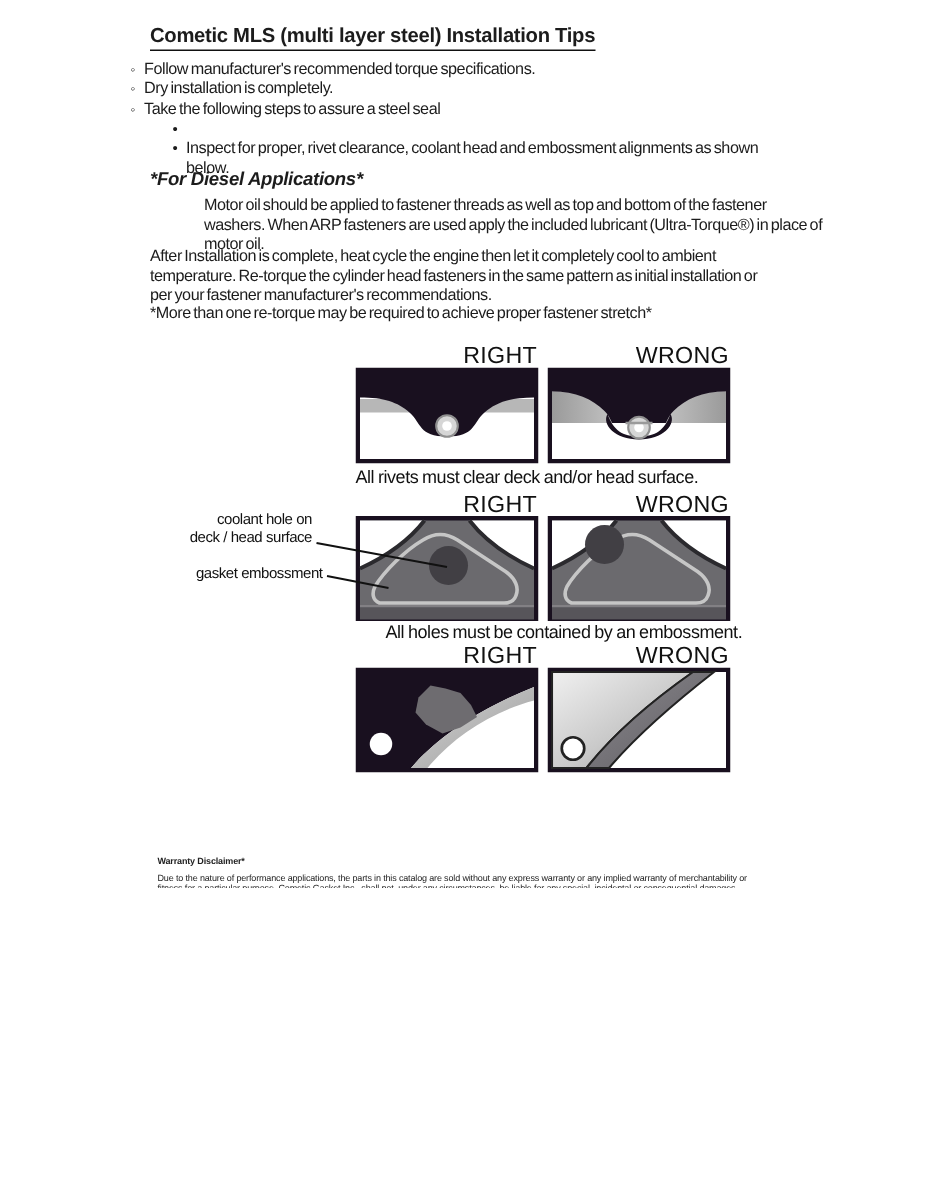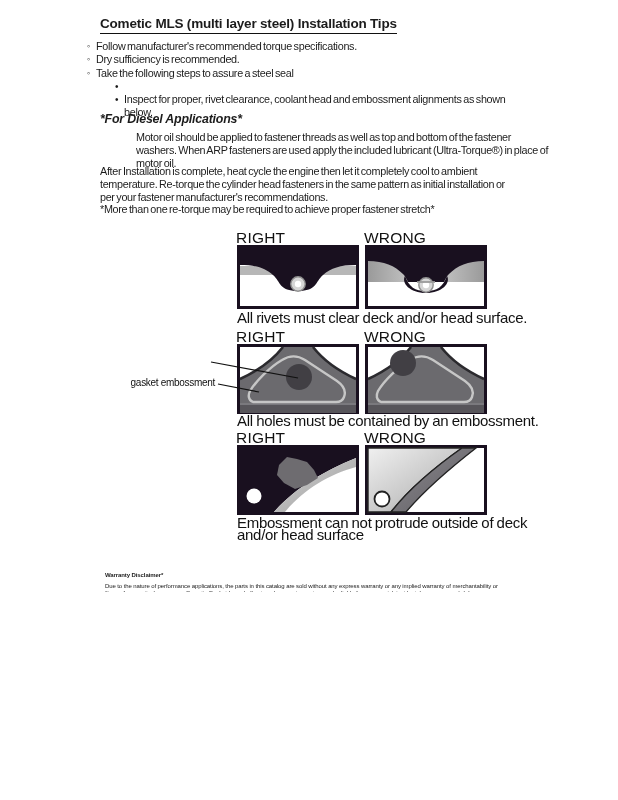--- a/index.html
+++ b/index.html
@@ -20,27 +20,27 @@
   .sub .marker{font-size:10px;}
   .h2{
     position:absolute;left:100px;font-size:12.4px;font-weight:bold;letter-spacing:-0.2px;
   }
   .para{
     position:absolute;left:100px;width:414px;
     font-size:10.8px;line-height:13.2px;letter-spacing:-0.32px;word-spacing:-1px;
   }
   
   .dlabel{
-    position:absolute;width:122px;text-align:left;
+    position:absolute;width:122px;text-align:right;
     font-size:15.5px;letter-spacing:0.2px;color:#111;
   }
   .dbox{position:absolute;width:122px;height:64px;}
   .dbox svg{display:block;width:100%;height:100%;}
   .caption{
-    position:absolute;left:237px;font-size:15px;letter-spacing:-0.3px;word-spacing:-0.5px;line-height:12.2px;color:#111;
+    position:absolute;left:237px;font-size:12px;letter-spacing:-0.3px;word-spacing:-0.5px;line-height:12.2px;color:#111;
   }
   .side-label{
     position:absolute;text-align:right;font-size:10px;line-height:11.5px;letter-spacing:-0.3px;color:#111;
   }
   .leader-overlay{position:absolute;left:0;top:0;width:618px;height:800px;pointer-events:none;}
   
   .disclaimer{
     position:absolute;left:105px;top:572px;width:408px;
     font-size:6px;line-height:7.4px;letter-spacing:-0.1px;color:#222;
   }
@@ -57,21 +57,21 @@
 
   <div class="title">Cometic MLS (multi layer steel) Installation Tips</div>
 
   <div class="bullets">
     <div class="bullet-row">
       <span class="marker">◦</span>
       <span>Follow manufacturer's recommended torque specifications.</span>
     </div>
     <div class="bullet-row">
       <span class="marker">◦</span>
-      <span>Dry sufficiency is recommended.</span>
+      <span>Dry installation is completely.</span>
     </div>
     <div class="bullet-row">
       <span class="marker">◦</span>
       <span>Take the following steps to assure a steel seal</span>
     </div>
     <div class="bullet-row sub">
       <span class="marker">•</span>
     </div>
     <div class="bullet-row sub">
       <span class="marker">•</span>
@@ -115,20 +115,24 @@
       <circle cx="61" cy="40" r="3.2" fill="#ffffff"></circle>
       <line x1="52" y1="37" x2="70" y2="37" stroke="#9a9a9a" stroke-width="1.8"></line>
     </svg>
   </div>
 
   <div class="caption" style="top:312px;">All rivets must clear deck and/or head surface.</div>
 
   <div class="dlabel" style="left:236px;top:328px;">RIGHT</div>
   <div class="dlabel" style="left:364px;top:328px;">WRONG</div>
 
+  <div class="side-label" style="left:108px;top:341px;width:100px;">
+    <div>coolant hole on</div>
+    <div>deck / head surface</div>
+  </div>
   <div class="side-label" style="left:109px;top:377px;width:106px;">gasket embossment</div>
 
   <div class="dbox" style="left:237px;top:344px;height:70px;">
     <svg viewBox="0 0 122 70">
       <rect x="1.5" y="1.5" width="119" height="67" fill="#6b6a6e" stroke="#19101f" stroke-width="3"></rect>
       <path d="M3 3 H46 C39 12 27 24 3 35 Z" fill="#ffffff"></path>
       <path d="M76 3 H119 V35 C95 24 83 12 76 3 Z" fill="#ffffff"></path>
       <path d="M46 3 C39 12 27 24 3 35" stroke="#2b2a2e" stroke-width="2.6" fill="none"></path>
       <path d="M76 3 C83 12 95 24 119 35" stroke="#2b2a2e" stroke-width="2.6" fill="none"></path>
       <rect x="3" y="61" width="116" height="8" fill="#57555a"></rect>
@@ -145,21 +149,21 @@
       <path d="M76 3 H119 V35 C95 24 83 12 76 3 Z" fill="#ffffff"></path>
       <path d="M46 3 C39 12 27 24 3 35" stroke="#2b2a2e" stroke-width="2.6" fill="none"></path>
       <path d="M76 3 C83 12 95 24 119 35" stroke="#2b2a2e" stroke-width="2.6" fill="none"></path>
       <rect x="3" y="61" width="116" height="8" fill="#57555a"></rect>
       <line x1="3" y1="60" x2="119" y2="60" stroke="#8a888d" stroke-width="1"></line>
       <path d="M16 58 C11 56 11 51 13 47 C19 37 33 23 45 16 C53 11 60 11 68 16 L100 37 C107 42 109 48 107 53 C106 56 103 58 99 58 Z" fill="none" stroke="#c6c6c6" stroke-width="2.4"></path>
       <circle cx="38" cy="19" r="13" fill="#413f44"></circle>
     </svg>
   </div>
 
-  <div class="caption" style="top:415px;">All holes must be contained by an embossment.</div>
+  <div class="caption" style="top:415px;margin-left:20px;">All holes must be contained by an embossment.</div>
 
   <div class="dlabel" style="left:236px;top:429px;">RIGHT</div>
   <div class="dlabel" style="left:364px;top:429px;">WRONG</div>
 
   <div class="dbox" style="left:237px;top:445px;height:70px;">
     <svg viewBox="0 0 122 70">
       <defs>
         <linearGradient id="st1" x1="0" y1="0" x2="1" y2="1">
           <stop offset="0" stop-color="#d3d3d3"></stop>
             <stop offset="1" stop-color="#9c9c9c"></stop>
@@ -186,24 +190,20 @@
             <stop offset="1" stop-color="#5e5c61"></stop>
         </linearGradient>
       </defs>
       <rect x="1.5" y="1.5" width="119" height="67" fill="#ffffff" stroke="#19101f" stroke-width="3"></rect>
       <path d="M3 3 H97 C70 22 44 44 26 67 H3 Z" fill="url(#sg2)" stroke="#222222" stroke-width="1.4"></path>
       <path d="M97 3 H111 C84 24 58 47 41 67 H26 C44 44 70 22 97 3 Z" fill="url(#sg3)" stroke="#222222" stroke-width="1.4"></path>
       <circle cx="17" cy="54" r="7.5" fill="#ffffff" stroke="#222222" stroke-width="1.8"></circle>
     </svg>
   </div>
 
-  <div class="caption" style="top:517px;">
-    <div>Embossment can not protrude outside of deck</div>
-    <div>and/or head surface</div>
-  </div>
 
   <svg class="leader-overlay">
     <line x1="211" y1="362" x2="298" y2="378" stroke="#111111" stroke-width="1.2"></line>
     <line x1="218" y1="384" x2="259" y2="392" stroke="#111111" stroke-width="1.2"></line>
   </svg>
 
   <div class="disclaimer">
     <p class="dh">Warranty Disclaimer*</p>
     <p>Due to the nature of performance applications, the parts in this catalog are sold without any express warranty or any implied warranty of merchantability or fitness for a particular purpose.  Cometic Gasket Inc., shall not, under any circumstances, be liable for any special, incidental or consequential damages, including, person, party or property, but not limited to, damage, or loss of property or equipment, loss of profits or revenue, cost of purchased or replacement goods, or claims of customers of the purchase, which may arise and/or result from sale, installation or use of these parts.  Installation of these parts could adversely affect the motor manufacturers warranty coverage.</p>
     <p style="margin-bottom:0;">VENUE-The agreed upon venue, in the event of dispute whatsoever between the parties, whether instituted by either party, including, but not limited to, contract terms, payment terms, delivery, type, defects, sufficiency of product, shall be the Court of Common Pleas, Lake County, Ohio or the Painesville Municipal Court, Lake County, Ohio, depending on the amount in controversy.</p>

